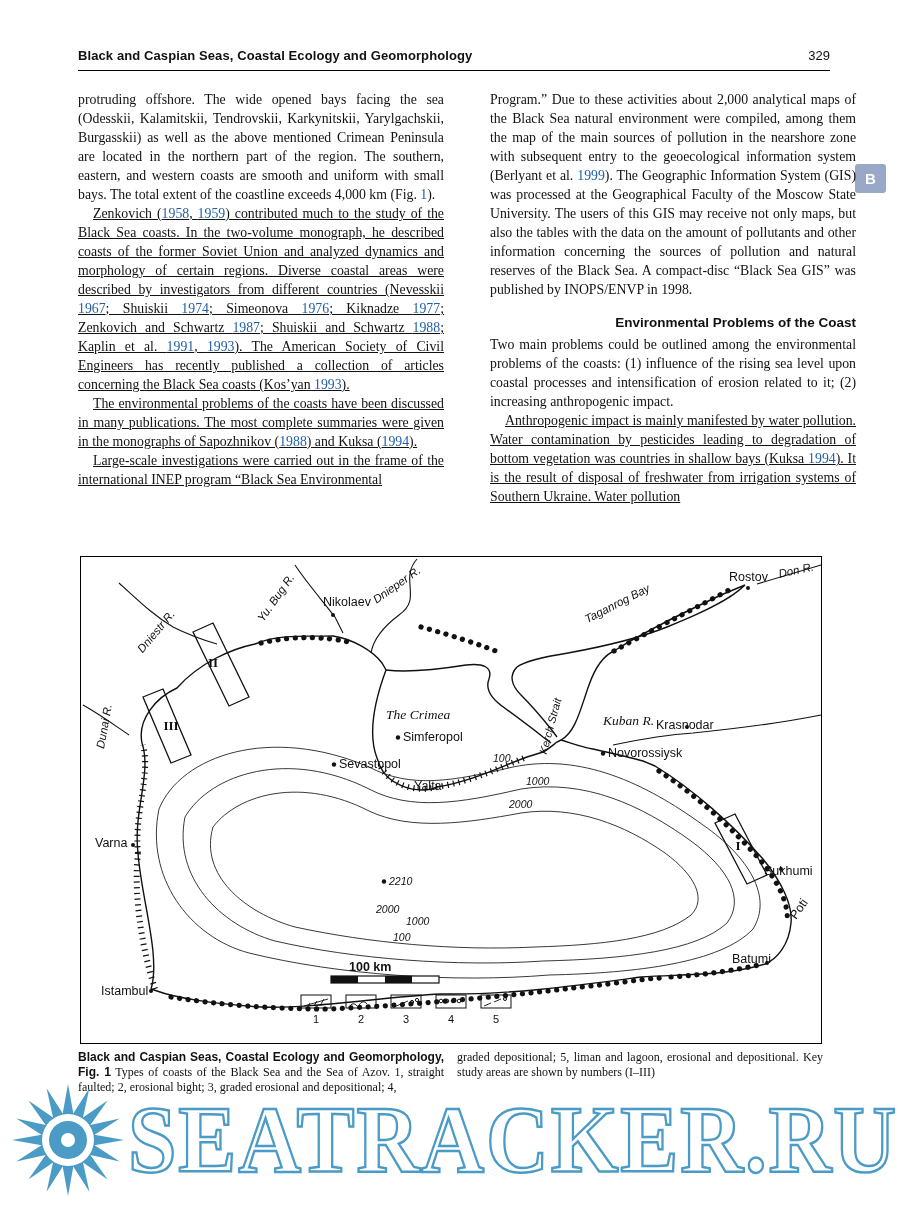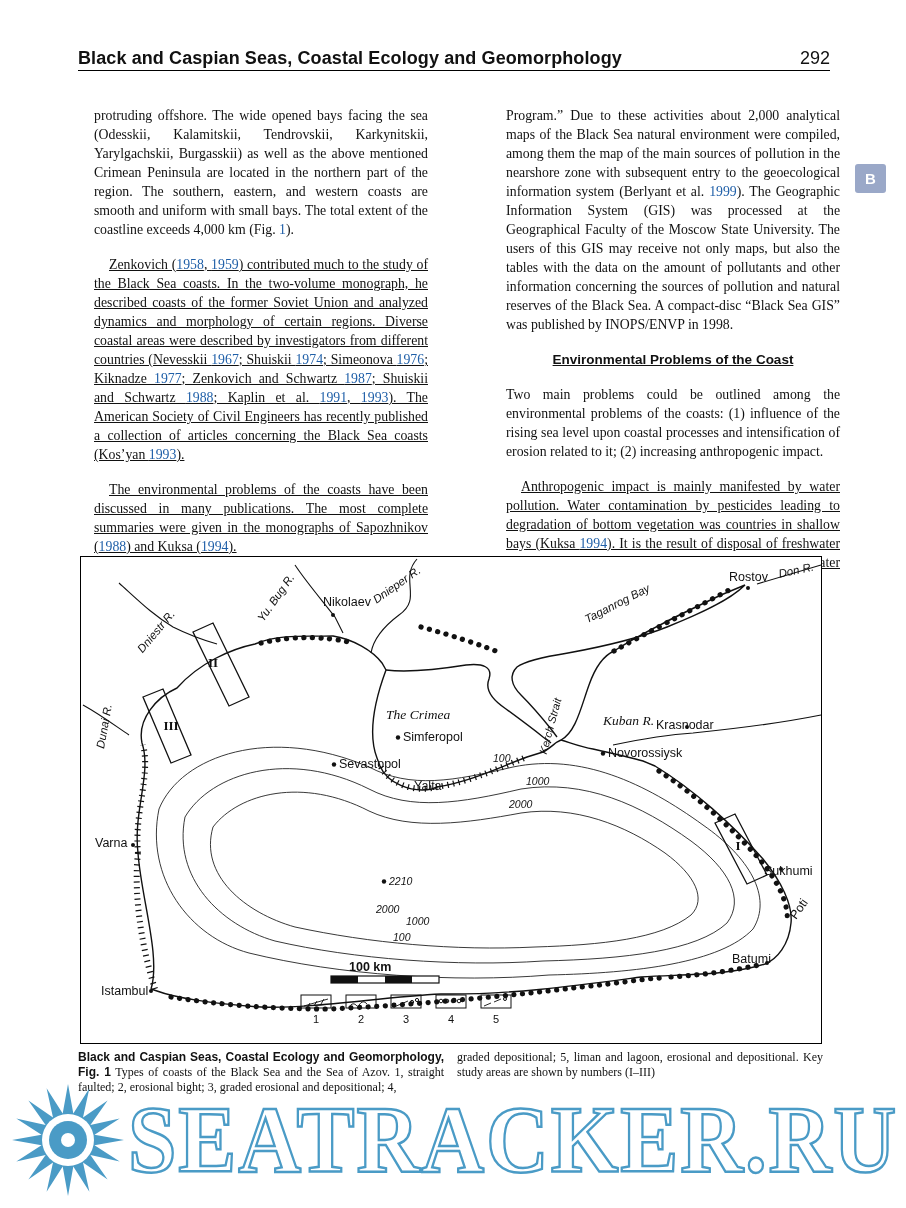--- a/index.html
+++ b/index.html
@@ -9,43 +9,43 @@
   }
   *{margin:0;padding:0;box-sizing:border-box;}
   html,body{background:#ffffff;}
   body{width:906px;height:1208px;position:relative;overflow:hidden;
        font-family:"Liberation Serif",serif;color:#111;}
   .page{position:absolute;inset:0;background:#fff;}
 
   
   .running-head{position:absolute;left:78px;top:48px;width:752px;
     display:flex;justify-content:space-between;align-items:baseline;
-    font-family:"Liberation Sans",sans-serif;font-size:18px;}
+    font-family:"Liberation Sans",sans-serif;font-size:13px;}
   .rh-title{font-weight:600;letter-spacing:.1px;}
   .rh-page{font-weight:400;}
   .rule{position:absolute;left:78px;top:70px;width:752px;height:0;
     border-top:1.2px solid #000;}
 
   
   .thumb-tab{position:absolute;right:20px;top:164px;width:31px;height:29px;
     background:var(--tab);color:#fff;border-radius:3px;
     font-family:"Liberation Sans",sans-serif;font-weight:bold;font-size:15px;
     display:flex;align-items:center;justify-content:center;}
 
   
   .col{position:absolute;top:90px;width:366px;text-align:justify;
     font-size:13.8px;line-height:19px;hyphens:auto;}
   .col-left{left:78px;}
   .col-right{left:490px;}
-  .body-p{margin:16px;}
+  .body-p{margin:0;}
   .indent{text-indent:15px;text-decoration:underline;}
   .seg-link{color:var(--link);}
   .section-heading{font-family:"Liberation Sans",sans-serif;font-weight:bold;
     font-size:13.5px;line-height:19px;margin-top:14px;margin-bottom:3px;
-    text-align:center;text-decoration:underline;}
+    text-align:right;}
 
   
   .map-figure{position:absolute;left:80px;top:556px;width:742px;height:488px;
     border:1.5px solid #000;background:#fff;}
   .map-figure svg{display:block;}
   .coast{fill:none;stroke:#111;stroke-width:1.4;}
   .river{fill:none;stroke:#111;stroke-width:1.1;}
   .contour{fill:none;stroke:#222;stroke-width:0.9;}
   .dots{fill:none;stroke:#111;stroke-width:5.2;stroke-dasharray:0.1 8.5;stroke-linecap:round;}
   .ticks{fill:none;stroke:#111;stroke-width:6;stroke-dasharray:1.2 4.5;}
@@ -81,21 +81,21 @@
   .wm-shape{fill:var(--wm);}
   .wm-white{fill:#fff;}
 </style>
 </head>
 <body>
 
 <div class="page">
 
   <header class="running-head">
     <span class="rh-title">Black and Caspian Seas, Coastal Ecology and Geomorphology</span>
-    <span class="rh-page">292</span>
+    <span class="rh-page">329</span>
   </header>
   <div class="rule"></div>
 
   <div class="thumb-tab">B</div>
 
   <div class="col col-left">
     <p class="body-p"><span>protruding offshore. The wide opened bays facing the sea (Odesskii, Kalamitskii, Tendrovskii, Karkynitskii, Yarylgachskii, Burgasskii) as well as the above mentioned Crimean Peninsula are located in the northern part of the region. The southern, eastern, and western coasts are smooth and uniform with small bays. The total extent of the coastline exceeds 4,000 km (Fig. </span><span class="seg-link">1</span><span>).</span></p>
     <p class="body-p indent"><span>Zenkovich (</span><span class="seg-link">1958</span><span>, </span><span class="seg-link">1959</span><span>) contributed much to the study of the Black Sea coasts. In the two-volume monograph, he described coasts of the former Soviet Union and analyzed dynamics and morphology of certain regions. Diverse coastal areas were described by investigators from different countries (Nevesskii </span><span class="seg-link">1967</span><span>; Shuiskii </span><span class="seg-link">1974</span><span>; Simeonova </span><span class="seg-link">1976</span><span>; Kiknadze </span><span class="seg-link">1977</span><span>; Zenkovich and Schwartz </span><span class="seg-link">1987</span><span>; Shuiskii and Schwartz </span><span class="seg-link">1988</span><span>; Kaplin et al. </span><span class="seg-link">1991</span><span>, </span><span class="seg-link">1993</span><span>). The American Society of Civil Engineers has recently published a collection of articles concerning the Black Sea coasts (Kos’yan </span><span class="seg-link">1993</span><span>).</span></p>
     <p class="body-p indent"><span>The environmental problems of the coasts have been discussed in many publications. The most complete summaries were given in the monographs of Sapozhnikov (</span><span class="seg-link">1988</span><span>) and Kuksa (</span><span class="seg-link">1994</span><span>).</span></p>
     <p class="body-p indent"><span>Large-scale investigations were carried out in the frame of the international INEP program “Black Sea Environmental</span></p>

